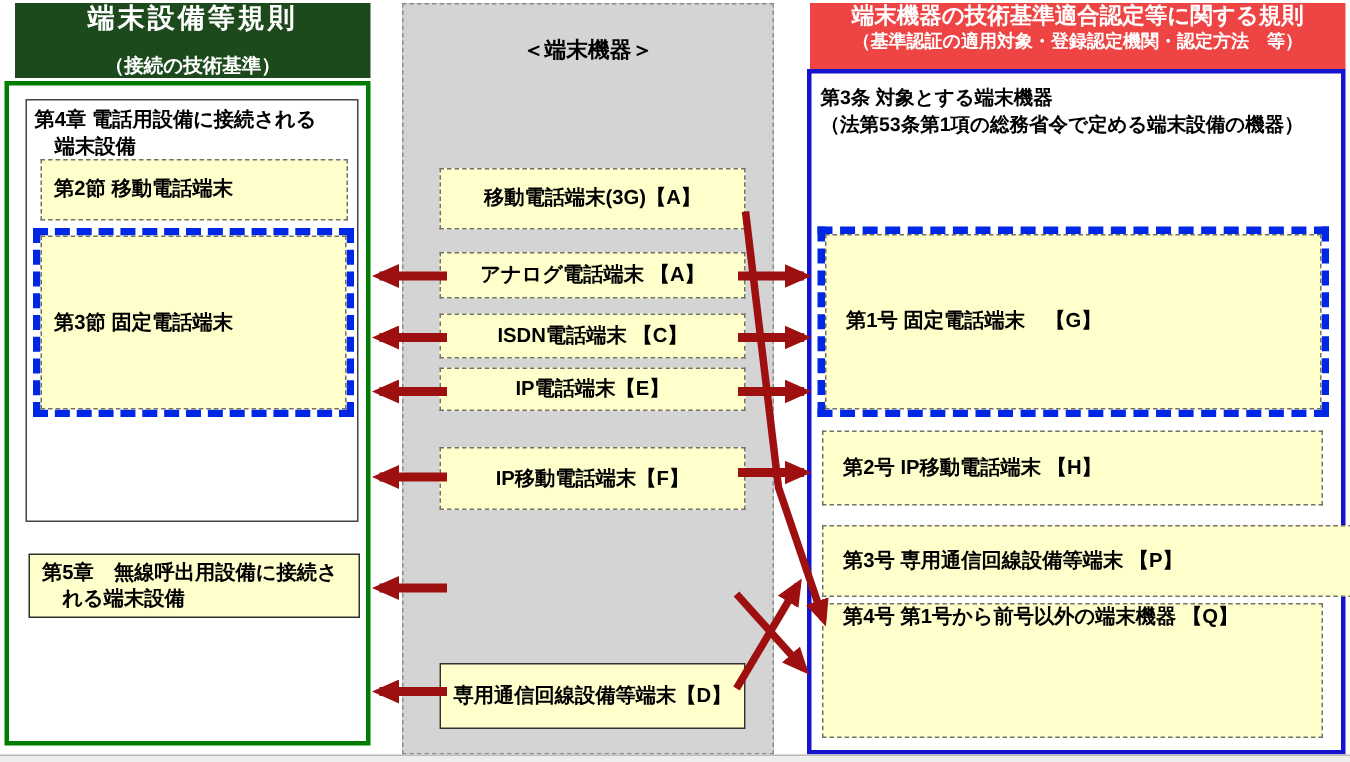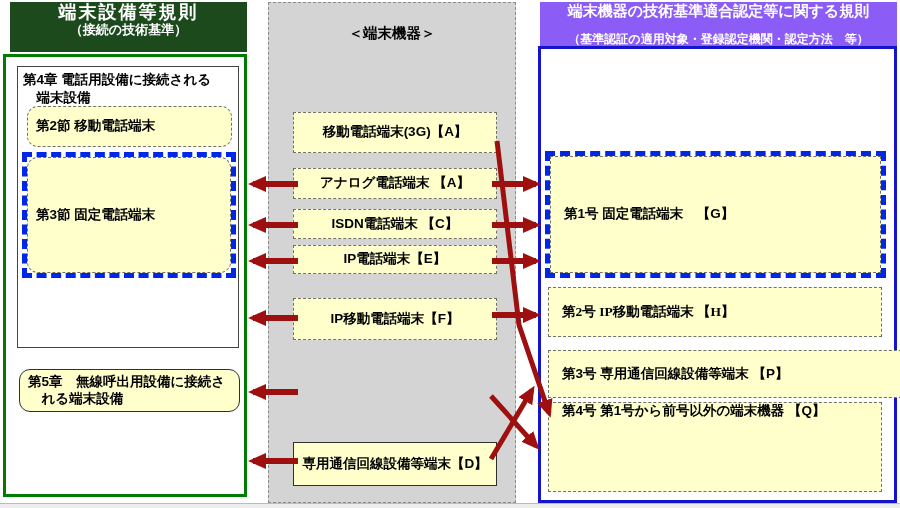--- a/index.html
+++ b/index.html
@@ -6,41 +6,41 @@
   #canvas{
     position:relative;width:900px;height:508px;background:#ffffff;
     font-family:"Liberation Sans","DejaVu Sans",sans-serif;
     font-weight:bold;color:#000;overflow:hidden;
   }
   .abs{position:absolute;box-sizing:border-box;}
   .prewrap{white-space:pre-line;}
   
   .left-panel{left:3px;top:54px;width:244px;height:443px;border:3px solid #007c00;background:#fff;}
   .left-header{left:10px;top:2px;width:237px;height:50px;background:#1d4a1d;color:#fff;
-    display:flex;flex-direction:column;align-items:center;justify-content:flex-start;line-height:1.15;}
+    display:flex;flex-direction:column;align-items:center;justify-content:space-between;line-height:1.15;}
   .left-header .t1{font-size:18px;letter-spacing:2px;}
   .left-header .t2{font-size:13px;}
   .inner-box{left:17px;top:66px;width:222px;height:282px;border:1px solid #444;background:#fff;}
   .ch4{left:23px;top:71px;width:214px;font-size:13.5px;line-height:1.3;}
   
   .ybox{background:#ffffcc;display:flex;align-items:center;font-size:13.5px;line-height:1.25;}
   .ybox.dash{border:1px dashed #707070;}
   .ybox.solid{border:1px solid #303030;}
   .ybox.center{justify-content:center;text-align:center;}
-  .ybox.padL{padding-left:8px;border-radius:11px;}
+  .ybox.padL{padding-left:8px;}
   .ybox.padL14{padding-left:13px;}
   .bluedash{border:5px dashed #0027e6;background:#fff;}
   .bluedash .fill{position:absolute;inset:0;}
   
   .mid-panel{left:268px;top:2px;width:248px;height:501px;background:#d4d4d4;border:1px dashed #8a8a8a;}
   .mid-title{left:268px;top:24px;width:248px;text-align:center;font-size:14.5px;}
   
   .right-panel{left:538px;top:46px;width:359px;height:457px;border:3px solid #1414cc;background:#fff;}
-  .right-header{left:540px;top:2px;width:357px;height:44px;background:#8b5cf6;color:#fff;
-    display:flex;flex-direction:column;align-items:center;justify-content:space-between;line-height:1.2;}
+  .right-header{left:540px;top:2px;width:357px;height:44px;background:#ef4444;color:#fff;
+    display:flex;flex-direction:column;align-items:center;justify-content:flex-start;line-height:1.2;}
   .right-header .t1{font-size:15px;}
   .right-header .t2{font-size:12px;}
   .art3{left:547px;top:56px;width:348px;font-size:13px;line-height:1.35;}
   .item4-body{display:flex;flex-direction:column;align-items:flex-start;justify-content:flex-start;padding:0 0 0 13px;}
   .item4-body .bullets{margin-top:12px;line-height:1.45;}
   
   svg.overlay{position:absolute;left:0;top:0;pointer-events:none;}
   .arrow{stroke:#9e1010;stroke-width:6;fill:none;}
   .arrow.thin{stroke-width:5;}
   .bottom-strip{left:0;top:503px;width:900px;height:5px;background:#ededed;border-top:1px solid #bbb;}
@@ -96,28 +96,30 @@
   </div>
   <div class="abs ybox solid center" style="left:293px;top:442px;width:204px;height:44px;">
     <span>専用通信回線設備等端末【D】</span>
   </div>
 
   <div class="abs right-panel"></div>
   <div class="abs right-header">
     <div class="t1">端末機器の技術基準適合認定等に関する規則</div>
     <div class="t2">（基準認証の適用対象・登録認定機関・認定方法　等）</div>
   </div>
+  <div class="abs art3 prewrap">第3条 対象とする端末機器
+（法第53条第1項の総務省令で定める端末設備の機器）</div>
 
   <div class="abs bluedash" style="left:545px;top:151px;width:341px;height:127px;">
     <div class="fill ybox dash padL14">
       <span>第1号 固定電話端末　【G】</span>
     </div>
   </div>
 
-  <div class="abs ybox dash padL14" style="left:548px;top:287px;width:334px;height:50px;font-family:Liberation Serif, serif;">
+  <div class="abs ybox dash padL14" style="left:548px;top:287px;width:334px;height:50px;">
     <span>第2号 IP移動電話端末 【H】</span>
   </div>
 
   <div class="abs ybox dash padL14" style="left:548px;top:350px;width:399px;height:48px;padding-left:13px;">
     <span>第3号 専用通信回線設備等端末 【P】</span>
   </div>
 
   <div class="abs ybox dash item4-body" style="left:548px;top:402px;width:334px;height:90px;">
     <span>第4号 第1号から前号以外の端末機器 【Q】</span>
   </div>

